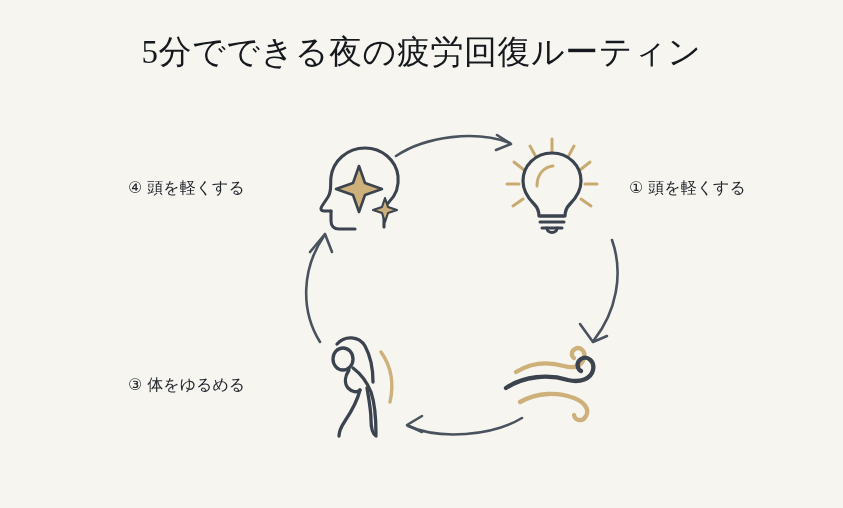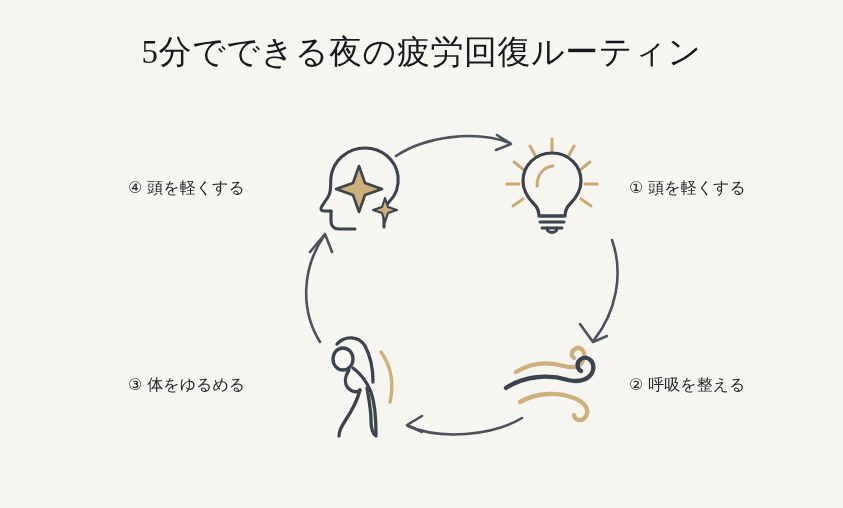--- a/index.html
+++ b/index.html
@@ -194,17 +194,14 @@
   </div>
 
   <div class="label label-tr">
     <span class="label-num">①</span><span>頭を軽くする</span>
   </div>
 
   <div class="label label-bl">
     <span class="label-num">③</span><span>体をゆるめる</span>
   </div>
 
-  <div class="label label-br">
-    <span class="label-num">②</span><span>呼吸を整える</span>
-  </div>
 
 </div>
 
 </body></html>

